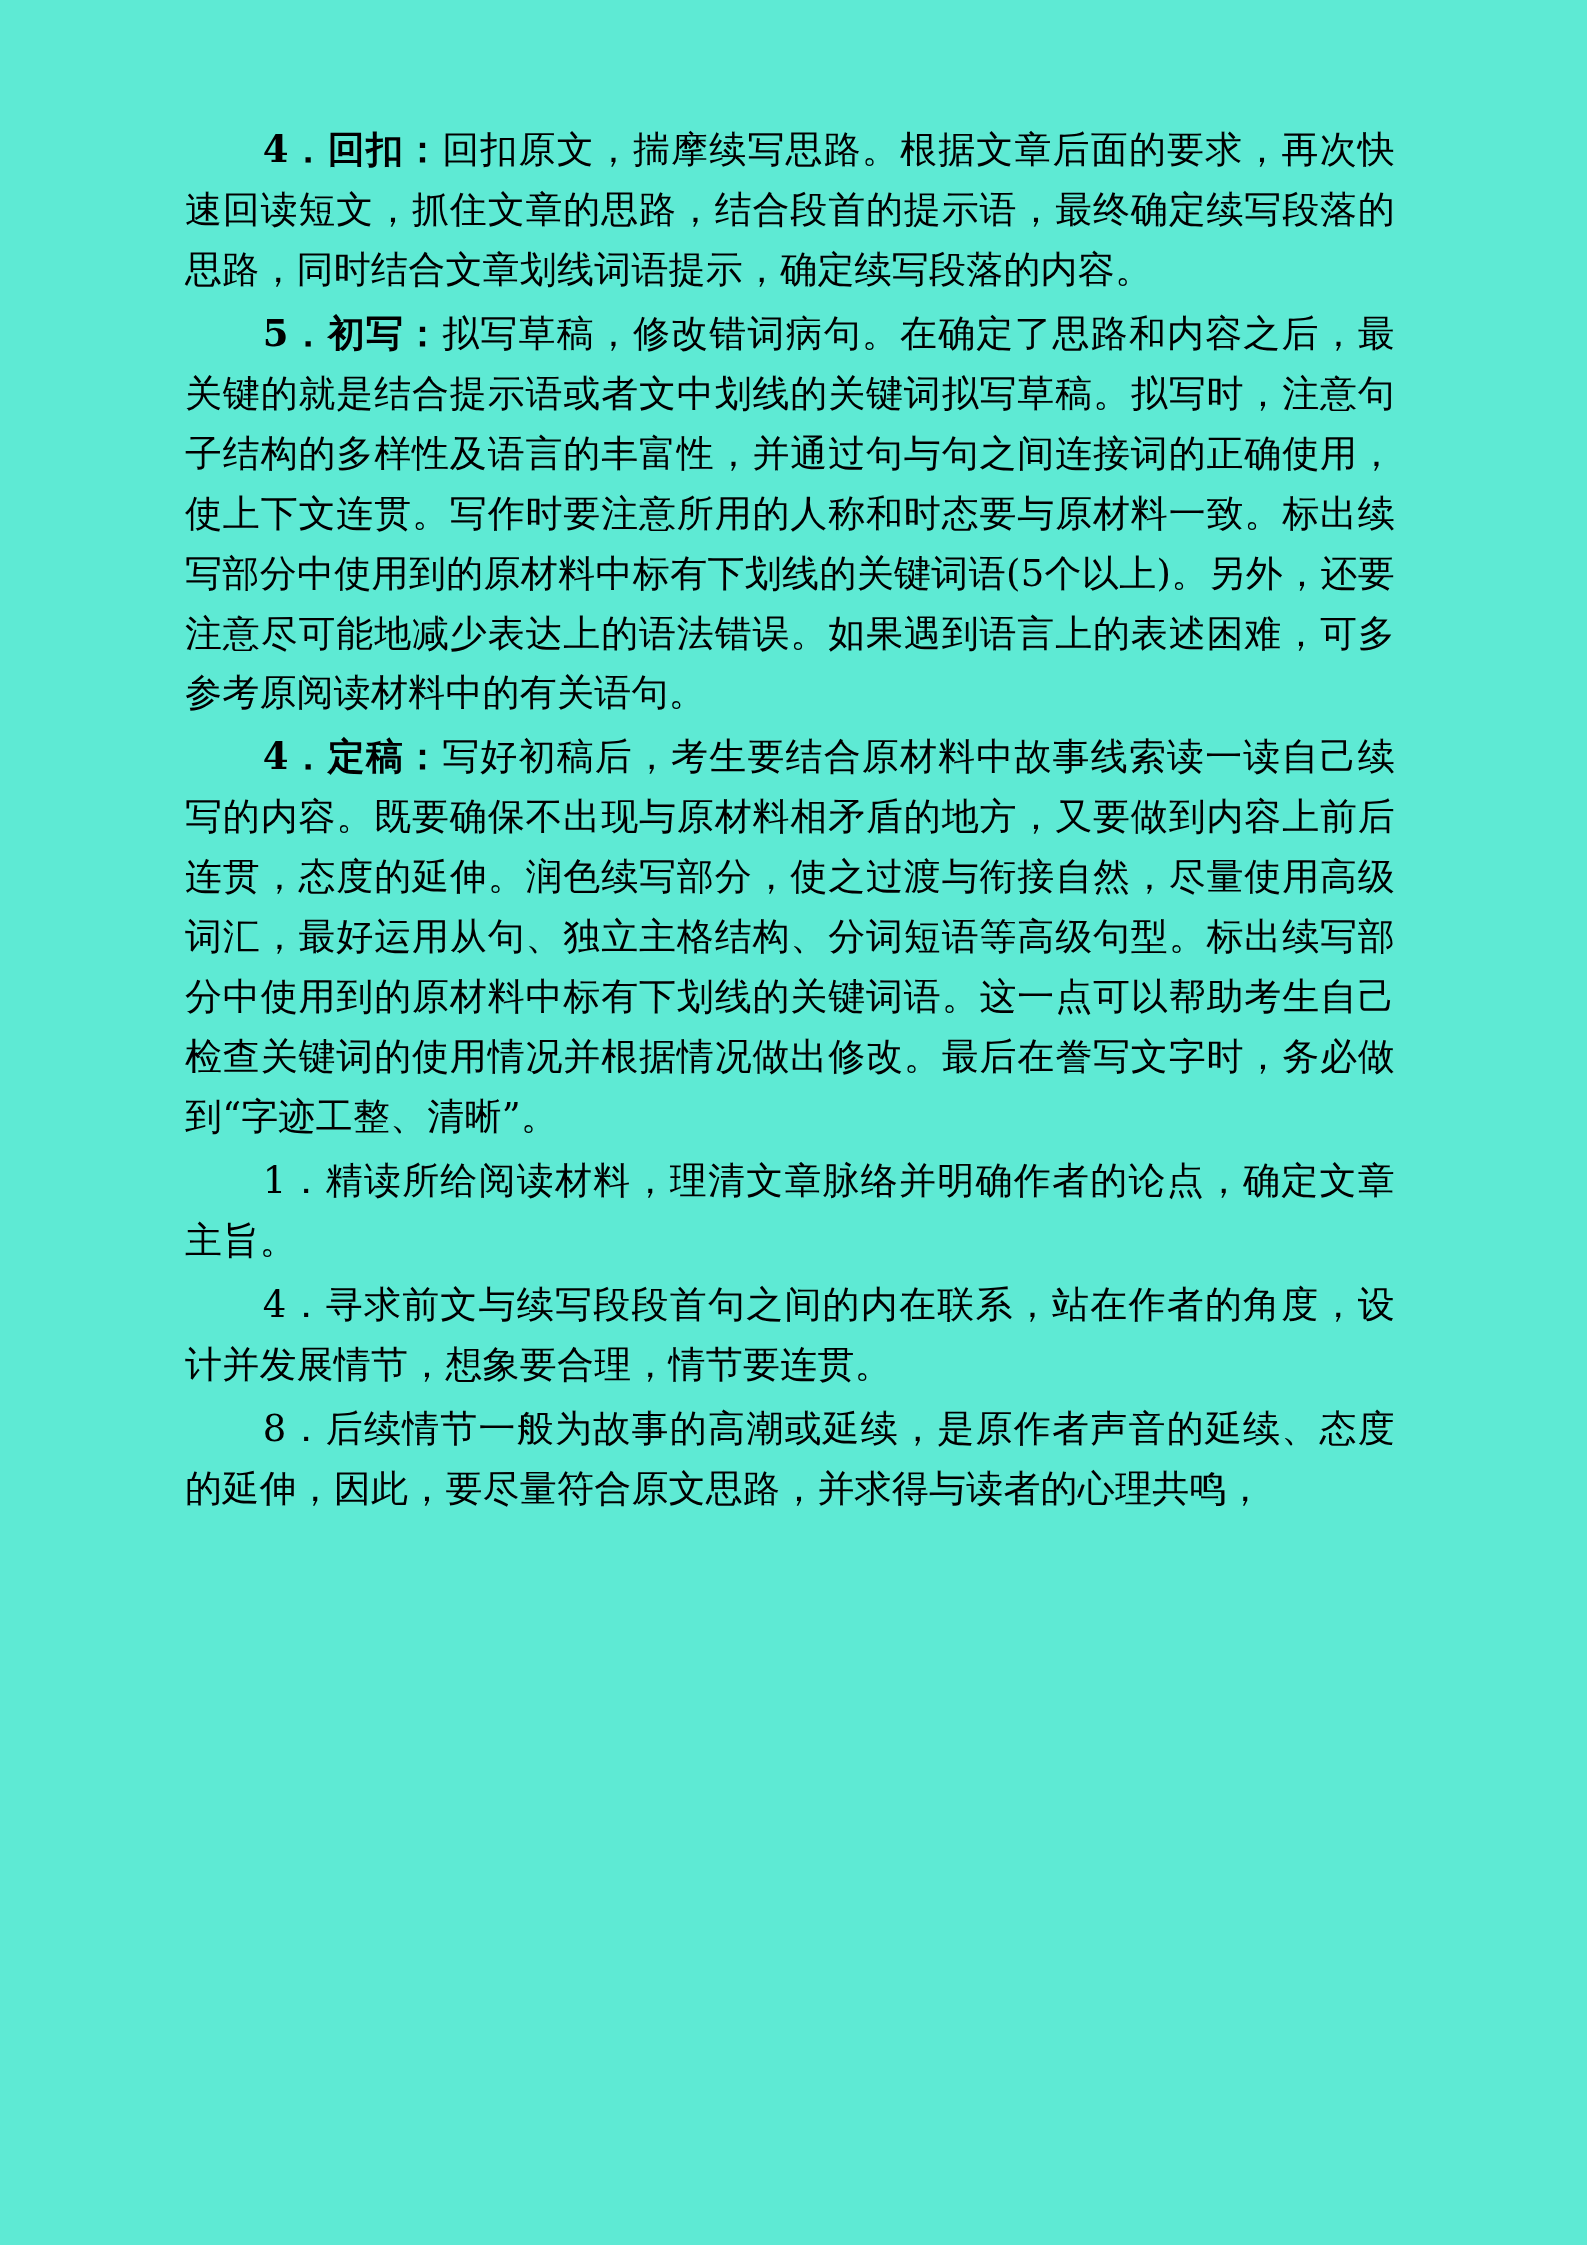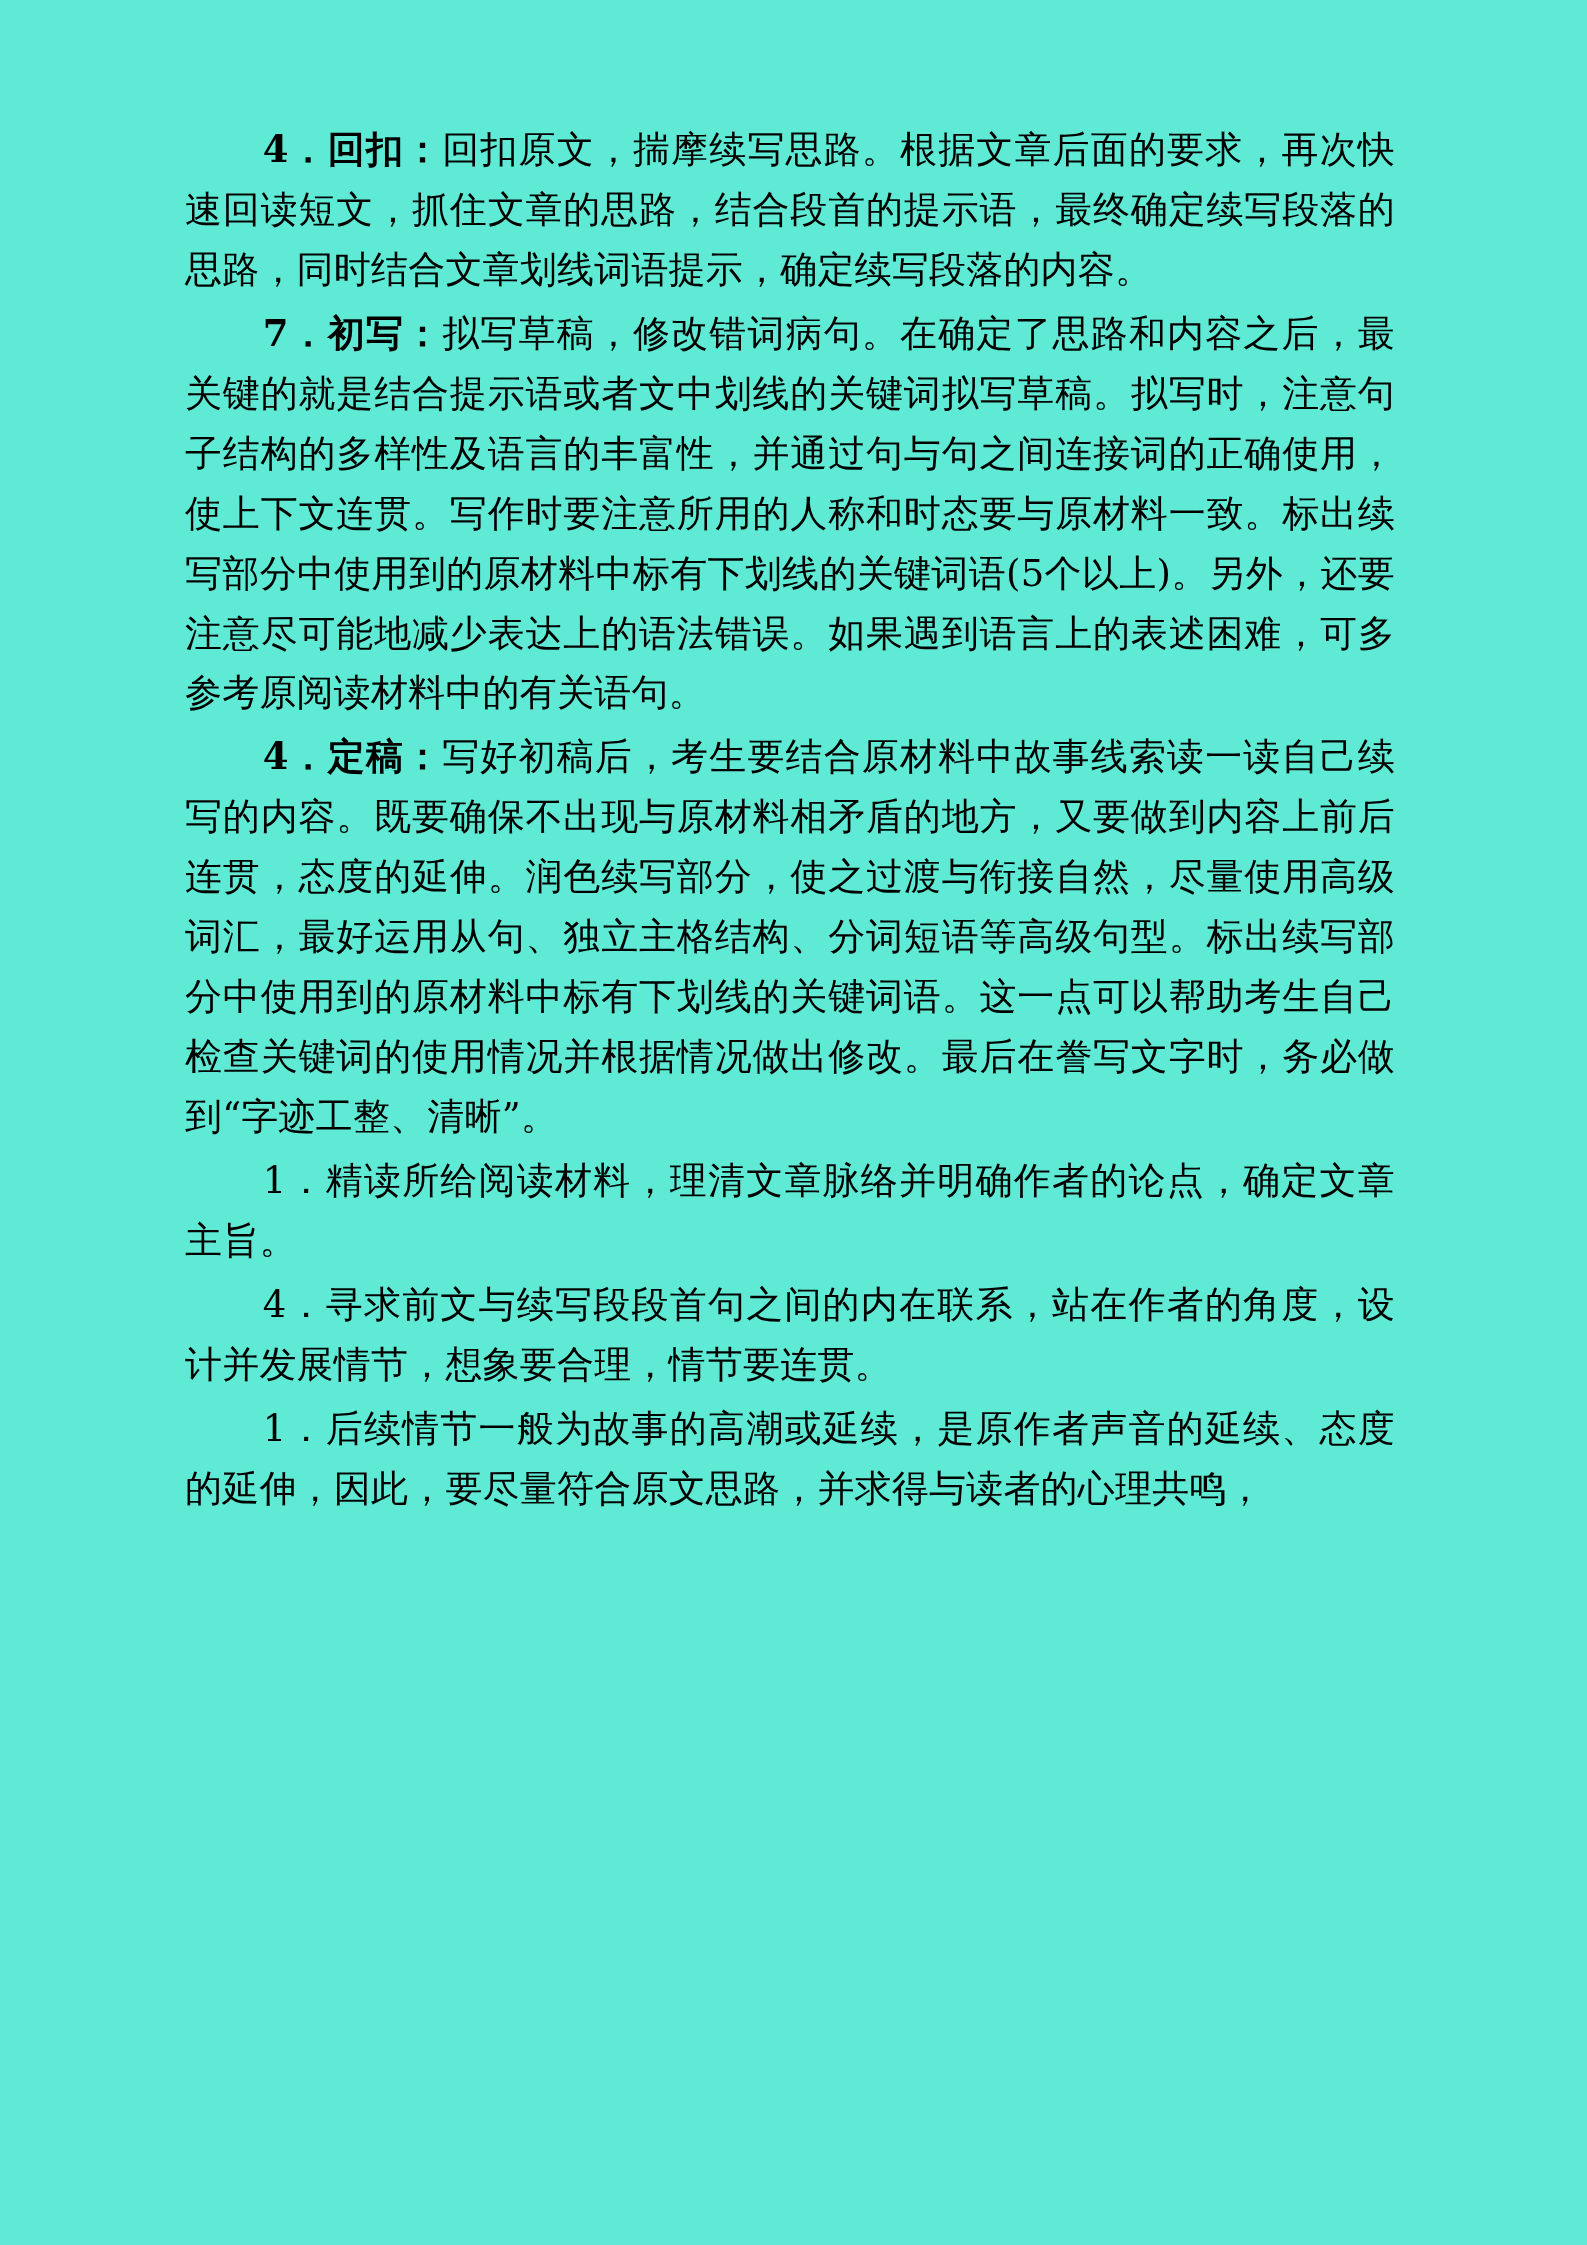--- a/index.html
+++ b/index.html
@@ -47,25 +47,25 @@
   }
 </style>
 </head>
 <body>
 
 <div class="page">
   <div class="doc-body">
 
     <p class="indent"><span class="lead">4．回扣：</span><span>回扣原文，揣摩续写思路。根据文章后面的要求，再次快速回读短文，抓住文章的思路，结合段首的提示语，最终确定续写段落的思路，同时结合文章划线词语提示，确定续写段落的内容。</span></p>
 
-    <p class="indent"><span class="lead">7．初写：</span><span>拟写草稿，修改错词病句。在确定了思路和内容之后，最关键的就是结合提示语或者文中划线的关键词拟写草稿。拟写时，注意句子结构的多样性及语言的丰富性，并通过句与句之间连接词的正确使用，使上下文连贯。写作时要注意所用的人称和时态要与原材料一致。标出续写部分中使用到的原材料中标有下划线的关键词语(5个以上)。另外，还要注意尽可能地减少表达上的语法错误。如果遇到语言上的表述困难，可多参考原阅读材料中的有关语句。</span></p>
+    <p class="indent"><span class="lead">5．初写：</span><span>拟写草稿，修改错词病句。在确定了思路和内容之后，最关键的就是结合提示语或者文中划线的关键词拟写草稿。拟写时，注意句子结构的多样性及语言的丰富性，并通过句与句之间连接词的正确使用，使上下文连贯。写作时要注意所用的人称和时态要与原材料一致。标出续写部分中使用到的原材料中标有下划线的关键词语(5个以上)。另外，还要注意尽可能地减少表达上的语法错误。如果遇到语言上的表述困难，可多参考原阅读材料中的有关语句。</span></p>
 
     <p class="indent"><span class="lead">4．定稿：</span><span>写好初稿后，考生要结合原材料中故事线索读一读自己续写的内容。既要确保不出现与原材料相矛盾的地方，又要做到内容上前后连贯，态度的延伸。润色续写部分，使之过渡与衔接自然，尽量使用高级词汇，最好运用从句、独立主格结构、分词短语等高级句型。标出续写部分中使用到的原材料中标有下划线的关键词语。这一点可以帮助考生自己检查关键词的使用情况并根据情况做出修改。最后在誊写文字时，务必做到“字迹工整、清晰”。</span></p>
 
 
     <p class="indent">1．精读所给阅读材料，理清文章脉络并明确作者的论点，确定文章主旨。</p>
 
     <p class="indent">4．寻求前文与续写段段首句之间的内在联系，站在作者的角度，设计并发展情节，想象要合理，情节要连贯。</p>
 
-    <p class="indent">1．后续情节一般为故事的高潮或延续，是原作者声音的延续、态度的延伸，因此，要尽量符合原文思路，并求得与读者的心理共鸣，</p>
+    <p class="indent">8．后续情节一般为故事的高潮或延续，是原作者声音的延续、态度的延伸，因此，要尽量符合原文思路，并求得与读者的心理共鸣，</p>
 
   </div>
 </div>
 
 </body></html>

